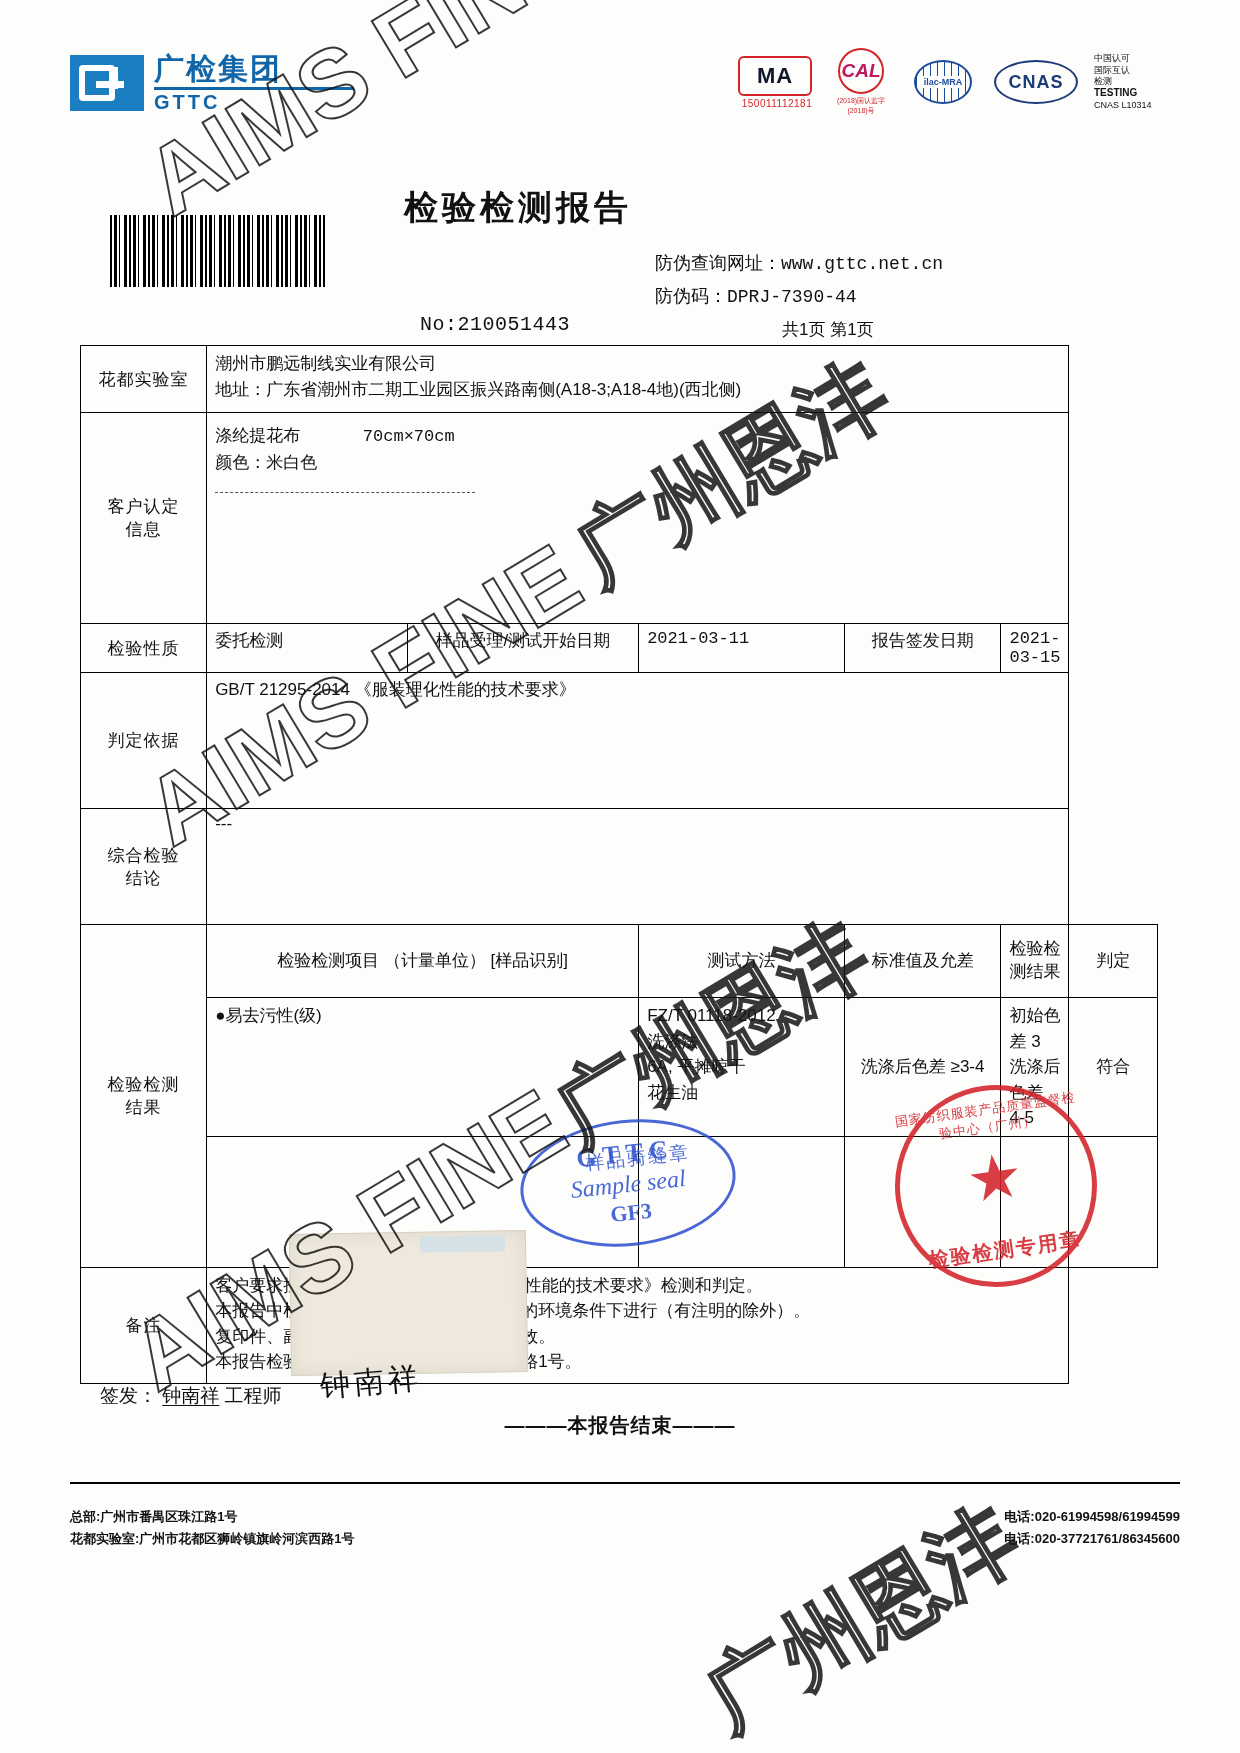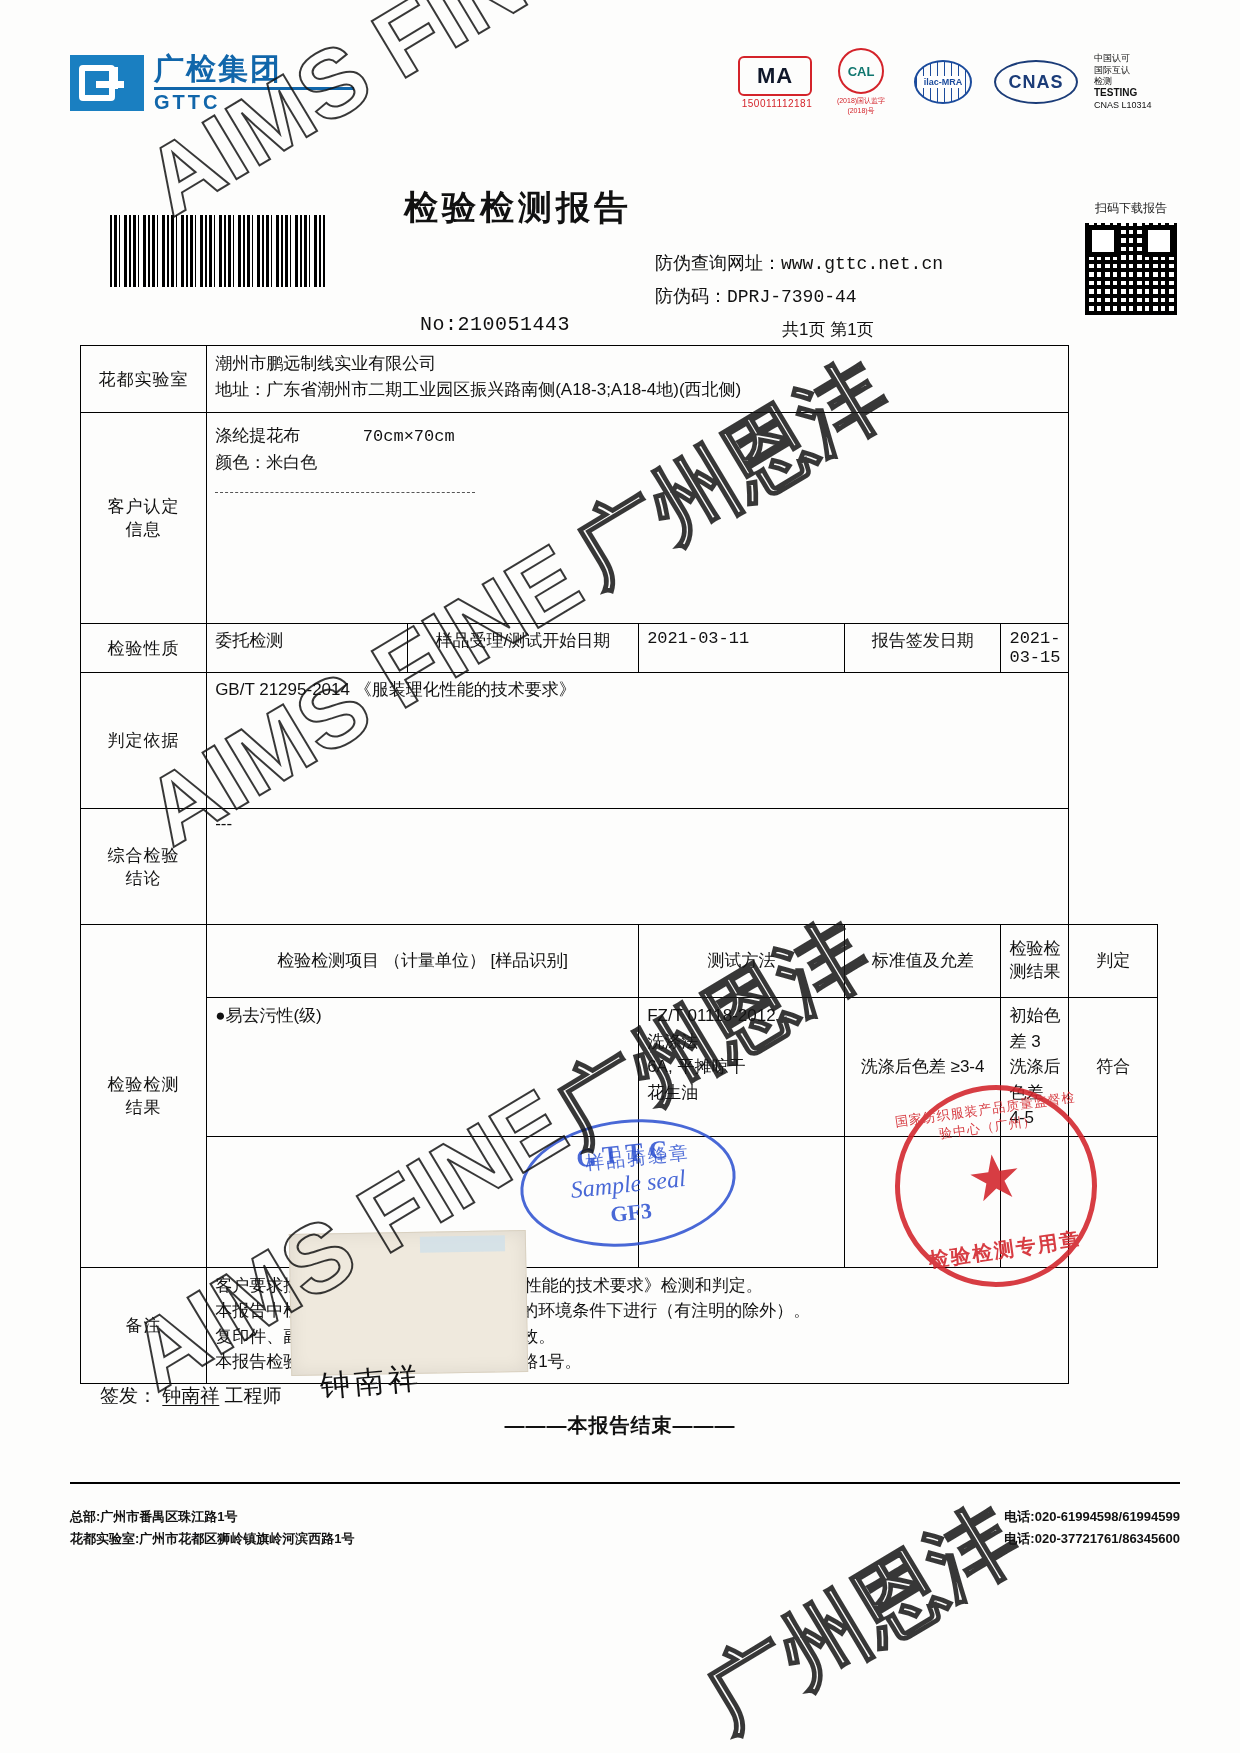--- a/index.html
+++ b/index.html
@@ -128,28 +128,29 @@
     margin-top: 2px;
     letter-spacing: 0.5px;
   }
   .mark-cal {
     width: 62px;
   }
   .mark-cal .circle {
     width: 46px; height: 46px;
     border: 2.5px solid #d4232a;
     border-radius: 50%;
-    color: #0f766e;
-    font-size: 13px;
+    color: #be185d;
+    font-size: 19px;
     font-weight: bold;
     display: flex;
     align-items: center;
     justify-content: center;
     margin: 0 auto;
     box-sizing: border-box;
+    font-style: italic;
   }
   .mark-cal .sub {
     font-size: 7px;
     color: #d4232a;
     margin-top: 2px;
   }
   .mark-ilac {
     width: 74px;
   }
   .mark-ilac .globe {
@@ -547,24 +548,20 @@
   <div class="anti-lines">
     <div class="row">
       <span class="cn">防伪查询网址：</span><span>www.gttc.net.cn</span>
     </div>
     <div class="row">
       <span class="cn">防伪码：</span><span>DPRJ-7390-44</span>
     </div>
   </div>
   <div class="pages">共1页 第1页</div>
 
-  <div class="qr-wrap">
-    <div class="qr-label">扫码下载报告</div>
-    <div class="qr"></div>
-  </div>
 
   <table class="report">
     <tbody>
         <tr>
       <td class="lbl-cell" rowspan="1">花都实验室</td>
       <td colspan="5" class="lh" style="height:56px">
         <div>潮州市鹏远制线实业有限公司</div>
         <div>地址：广东省潮州市二期工业园区振兴路南侧(A18-3;A18-4地)(西北侧)</div>
       </td>
     </tr>

